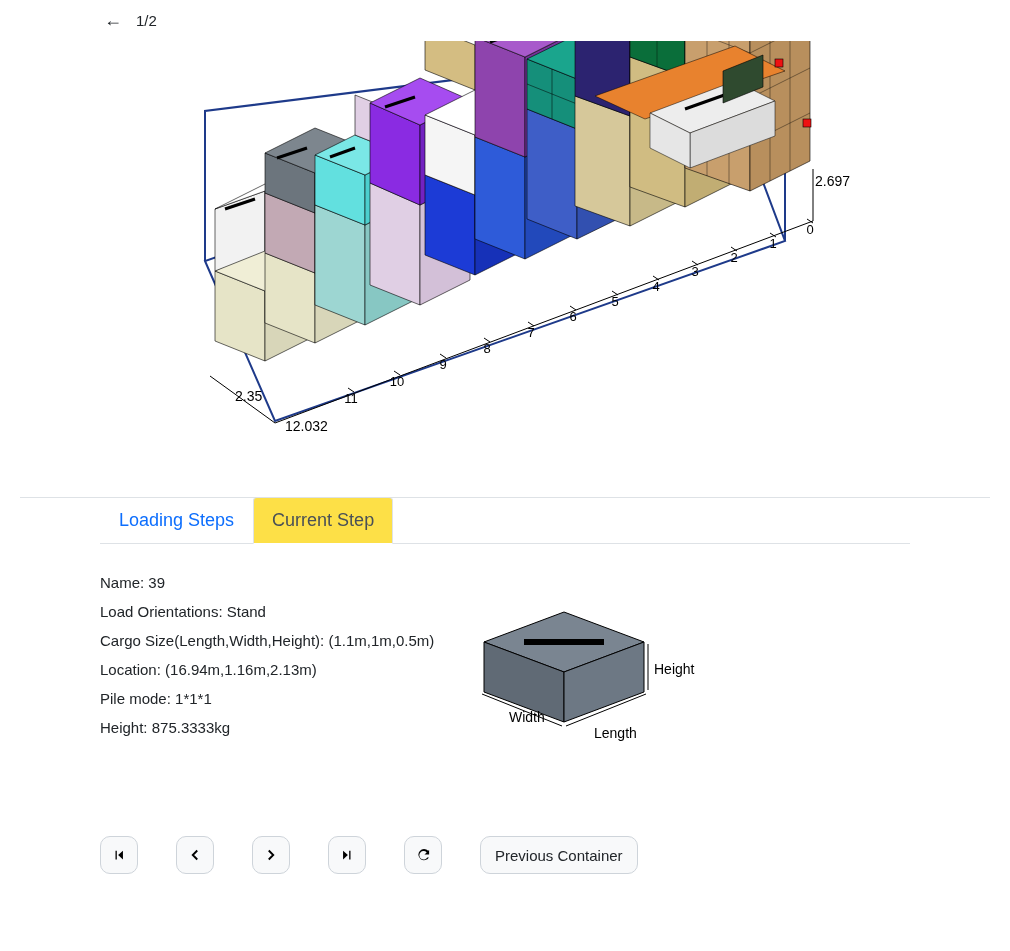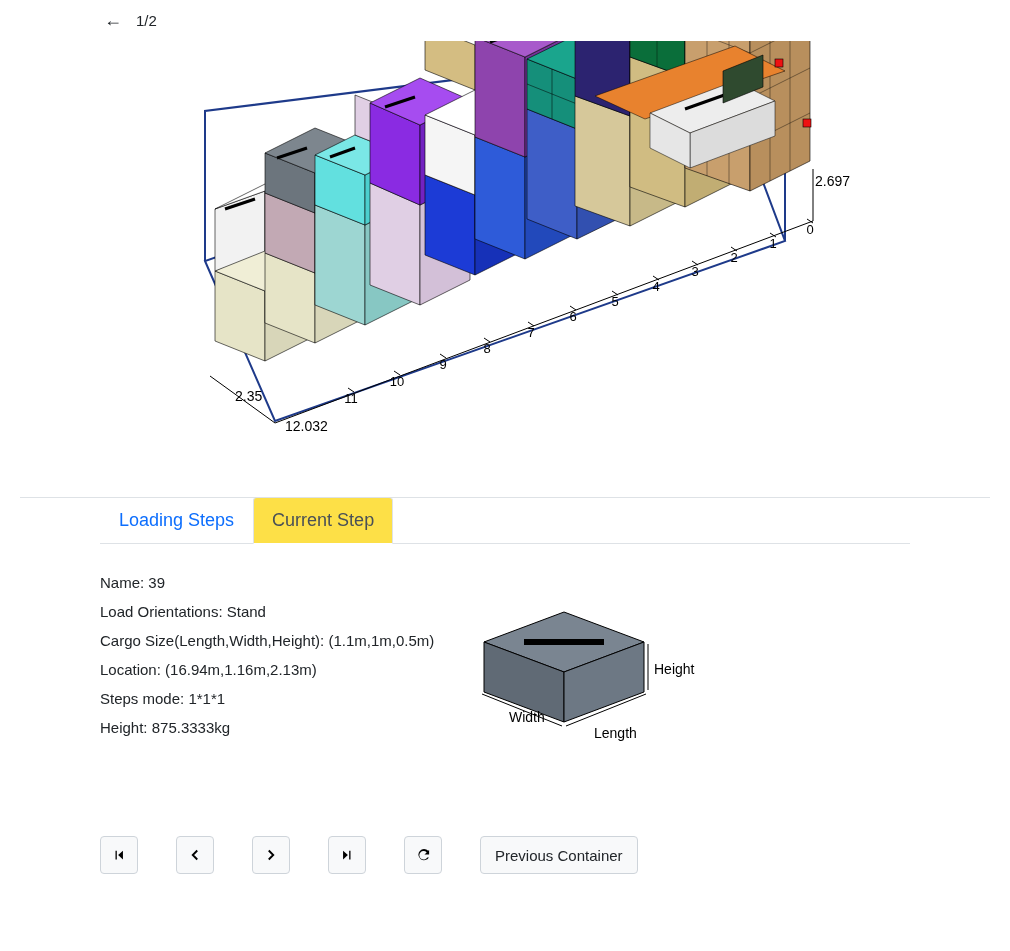--- a/index.html
+++ b/index.html
@@ -79,21 +79,21 @@
   }
   .btn-row {
     padding: 12px 100px 20px;
     display: flex;
     gap: 10px;
     align-items: center;
   }
   .btn {
     background: #f8f9fa;
     border: 1px solid #ced4da;
-    border-radius: 4px;
+    border-radius: 10px;
     padding: 8px 14px;
     font-size: 15px;
     color: #212529;
     cursor: pointer;
     display: inline-flex;
     align-items: center;
     justify-content: center;
     min-width: 38px;
     min-height: 38px;
   }
@@ -317,21 +317,21 @@
         </p>
         <p>
           <span>Cargo Size(Length,Width,Height):</span>
           <span>(1.1m,1m,0.5m)</span>
         </p>
         <p>
           <span>Location:</span>
           <span>(16.94m,1.16m,2.13m)</span>
         </p>
         <p>
-          <span>Steps mode:</span>
+          <span>Pile mode:</span>
           <span>1*1*1</span>
         </p>
         <p>
           <span>Height:</span>
           <span>875.3333kg</span>
         </p>
       </div>
 
       <svg width="260" height="190">
         <g stroke="#000" stroke-width="1">

